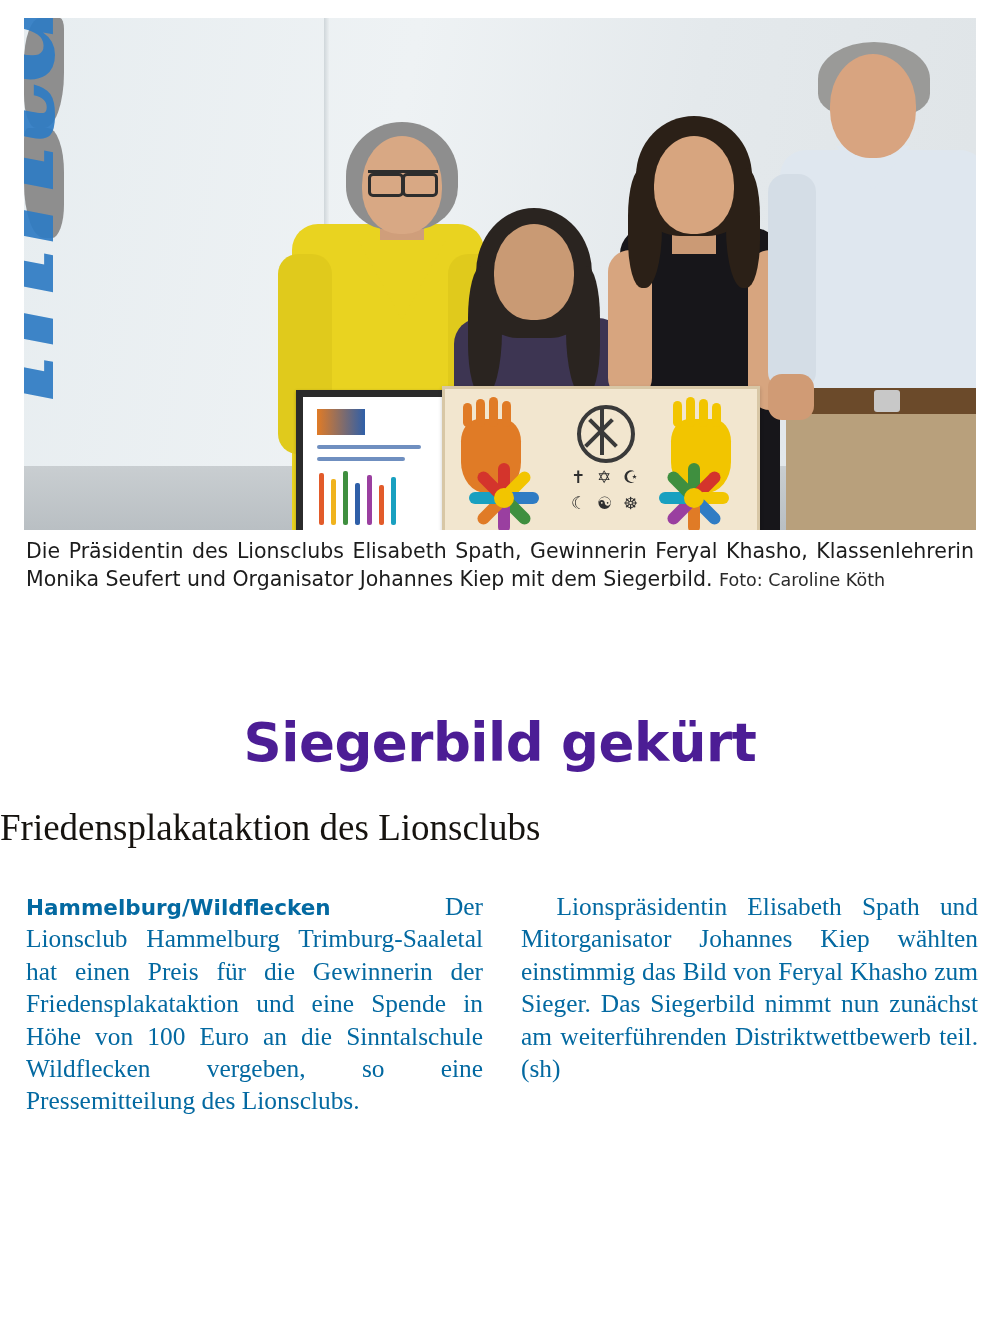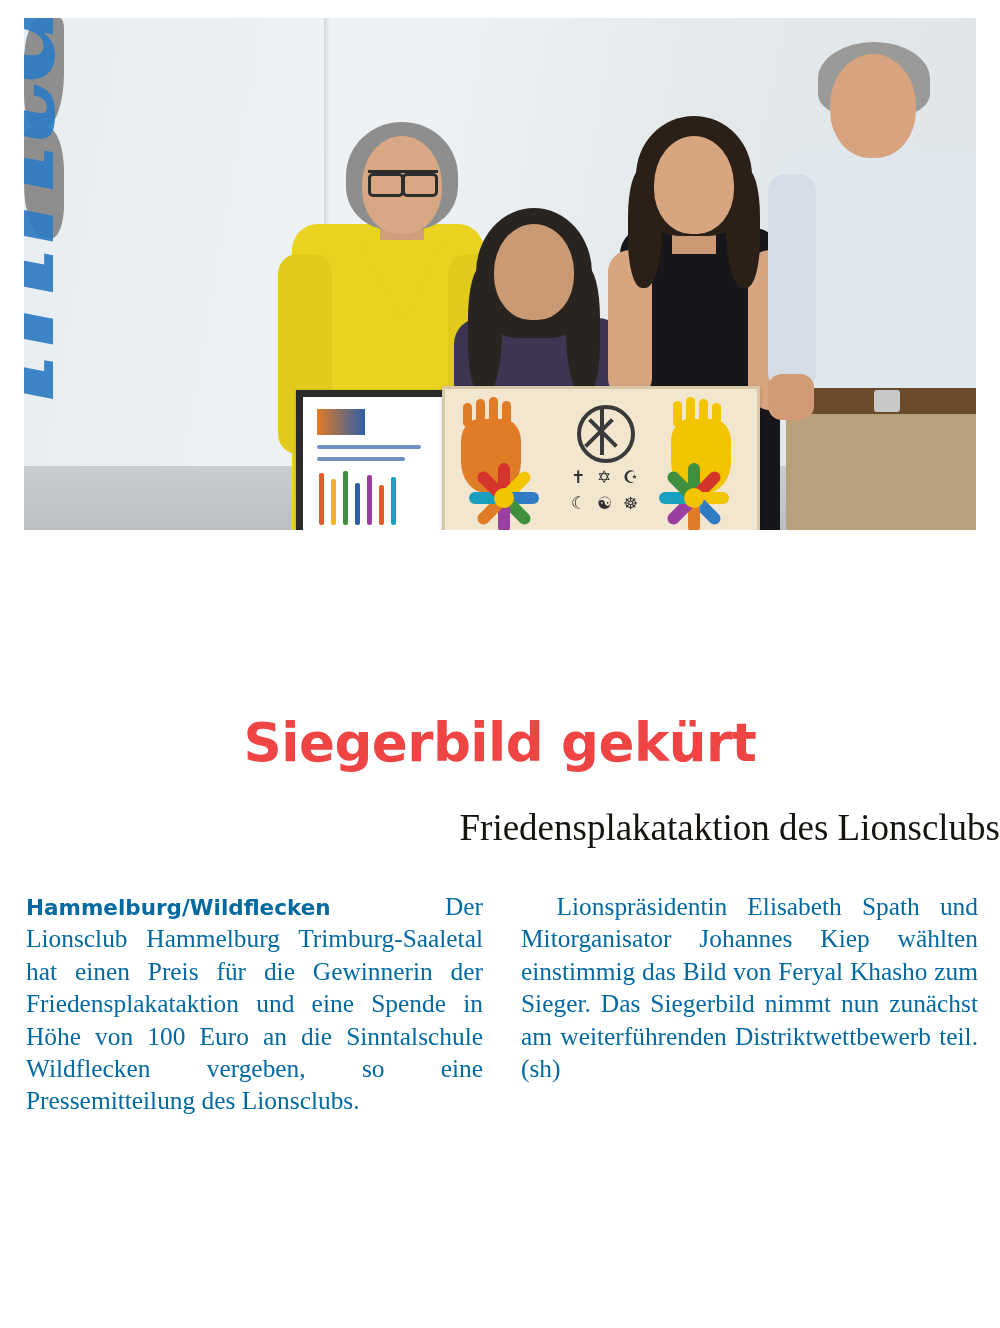--- a/index.html
+++ b/index.html
@@ -182,27 +182,27 @@
   
   .headline {
     position: absolute;
     left: 0; right: 0;
     top: 712px;
     text-align: center;
     font-family: "DejaVu Sans", sans-serif;
     font-weight: 700;
     font-size: 53px;
     letter-spacing: -0.5px;
-    color: #ef4444;
+    color: #4c1d95;
   }
   .subhead {
     position: absolute;
     left: 0; right: 0;
     top: 806px;
-    text-align: right;
+    text-align: left;
     font-family: "Liberation Serif", serif;
     font-size: 37px;
     color: #16130f;
   }
 
   
   .columns {
     position: absolute;
     left: 26px;
     top: 890px;
@@ -347,20 +347,24 @@
           <div class="petal" style="background:#9a3fa0; transform:rotate(225deg);"></div>
           <div class="petal" style="background:#19a0c0; transform:rotate(270deg);"></div>
           <div class="petal" style="background:#3f8f3f; transform:rotate(315deg);"></div>
           <div class="flower-core"></div>
         </div>
       </div>
 
     </div>
   </div>
 
+  <div class="caption">
+    <span>Die Präsidentin des Lionsclubs Elisabeth Spath, Gewinnerin Feryal Khasho, Klassenlehrerin Monika Seufert und Organisator Johannes Kiep mit dem Siegerbild.</span>
+    <span class="credit">Foto: Caroline Köth</span>
+  </div>
 
   <div class="headline">Siegerbild gekürt</div>
   <div class="subhead">Friedensplakataktion des Lionsclubs</div>
 
   <div class="columns">
     <div class="col">
       <p><span class="dateline">Hammelburg/Wildflecken</span>&nbsp;&nbsp;<span>Der Lionsclub Hammelburg Trimburg-Saaletal hat einen Preis für die Gewinnerin der Friedensplakataktion und eine Spende in Höhe von 100 Euro an die Sinntalschule Wildflecken vergeben, so eine Pressemitteilung des Lionsclubs.</span></p>
     </div>
     <div class="col">
       <p class="indent">Lionspräsidentin Elisabeth Spath und Mitorganisator Johannes Kiep wählten einstimmig das Bild von Feryal Khasho zum Sieger. Das Siegerbild nimmt nun zunächst am weiterführenden Distriktwettbewerb teil. (sh)</p>

